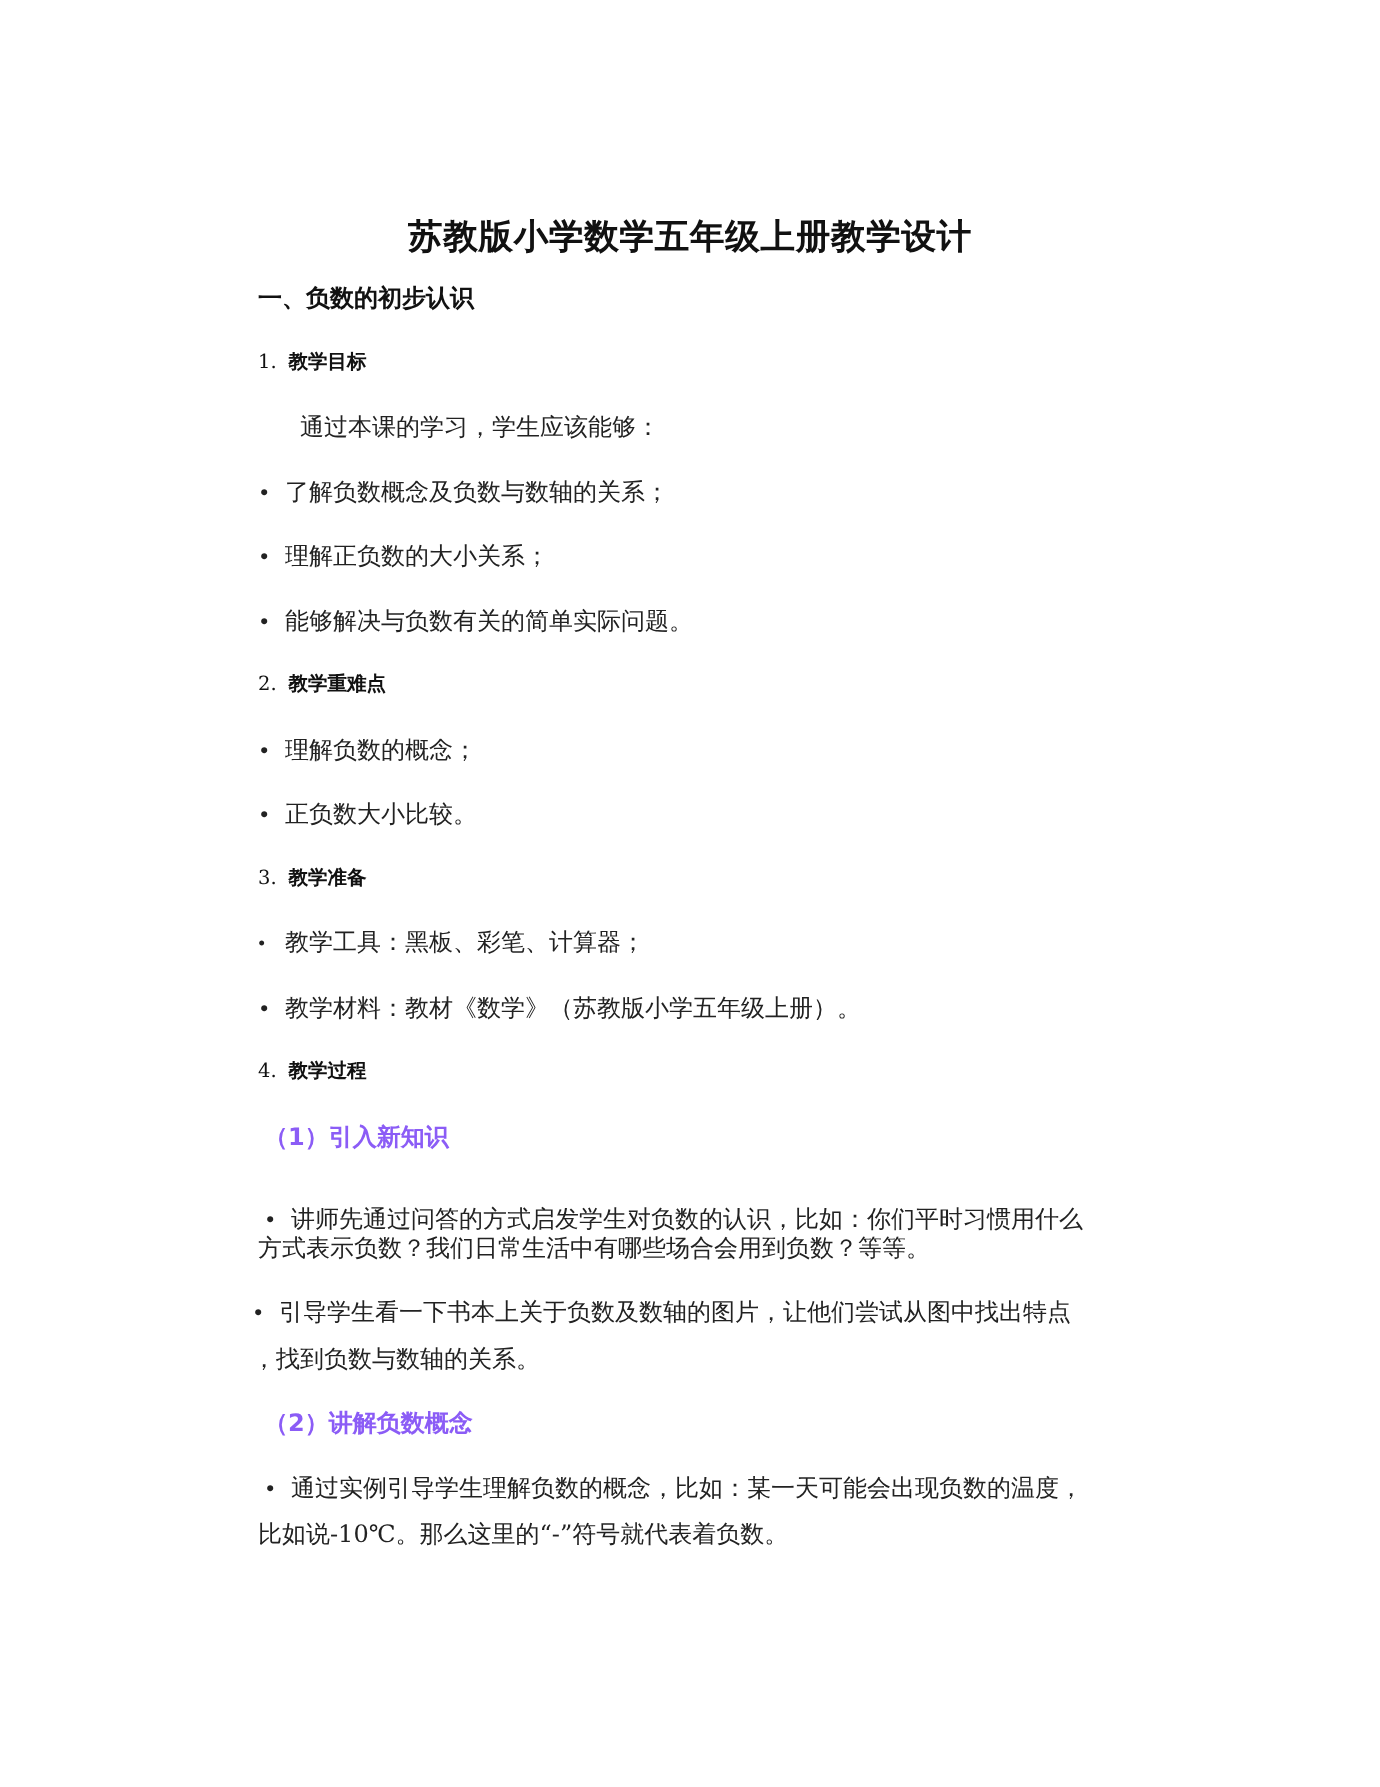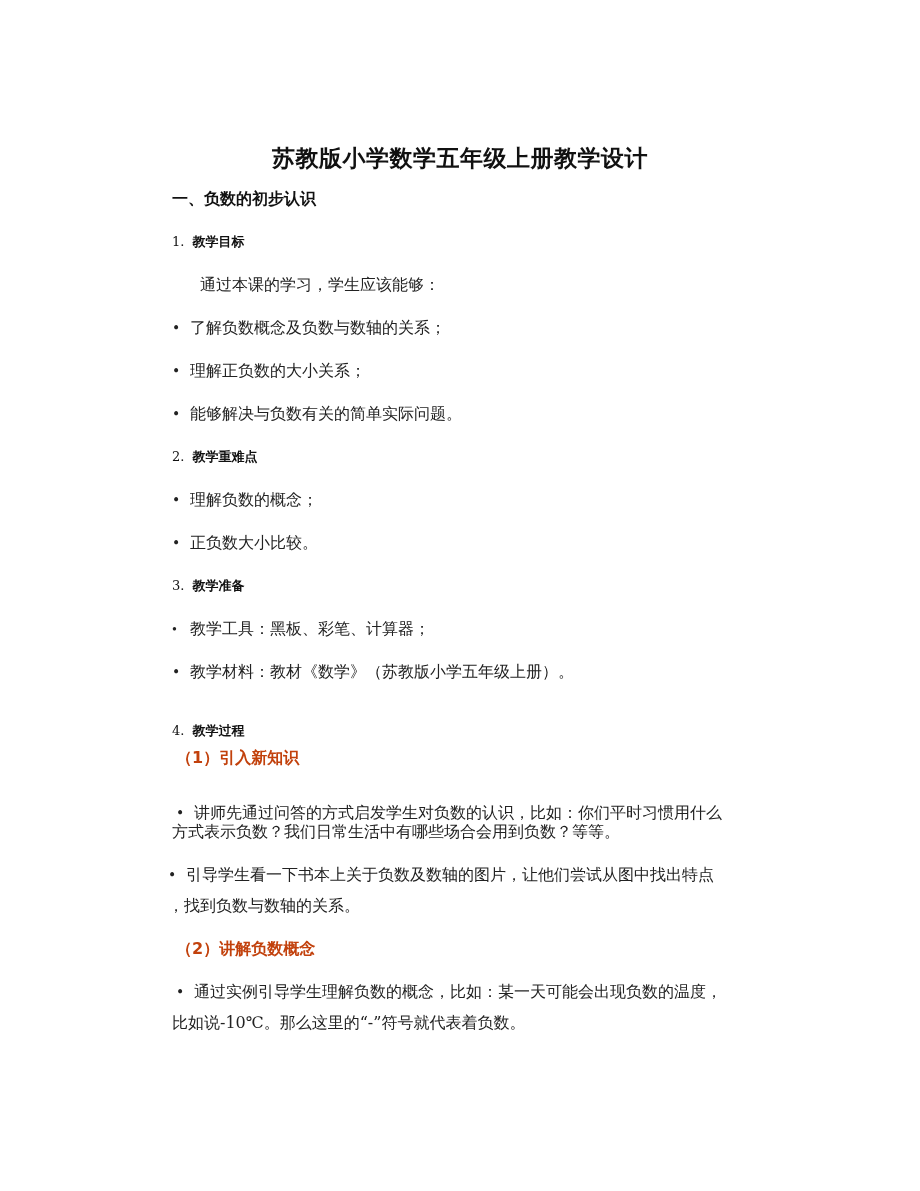--- a/index.html
+++ b/index.html
@@ -52,21 +52,21 @@
     .h2 {
       font-family: "DejaVu Sans", "Liberation Sans", sans-serif;
       font-weight: bold;
       font-size: 13px;
       color: #111;
     }
     .h3 {
       font-family: "DejaVu Sans", "Liberation Sans", sans-serif;
       font-weight: bold;
       font-size: 16px;
-      color: #c2410c;
+      color: #8b5cf6;
       left: 176px;
     }
     .num {
       font-family: "DejaVu Serif", "Liberation Serif", serif;
       font-weight: normal;
       margin-right: 8px;
     }
     .bullet {
       display: inline-block;
       width: 18px;
@@ -113,21 +113,21 @@
   <div class="line h2" style="top:575px;">
     <span class="num">3.</span><span>教学准备</span>
   </div>
   <div class="line" style="top:618px;font-family:Liberation Serif, serif;">
     <span class="bullet">•</span><span>教学工具：黑板、彩笔、计算器；</span>
   </div>
   <div class="line" style="top:661px;">
     <span class="bullet">•</span><span>教学材料：教材《数学》（苏教版小学五年级上册）。</span>
   </div>
 
-  <div class="line h2" style="top:704px;margin-top:16px;">
+  <div class="line h2" style="top:704px;">
     <span class="num">4.</span><span>教学过程</span>
   </div>
 
   <div class="line h3" style="top:747px;">（1）引入新知识</div>
 
   <div class="line" style="top:802px; left:176px;">
     <span class="bullet">•</span><span>讲师先通过问答的方式启发学生对负数的认识，比如：你们平时习惯用什么</span>
   </div>
   <div class="line cont" style="top:821px;text-align:right;">方式表示负数？我们日常生活中有哪些场合会用到负数？等等。</div>
 

